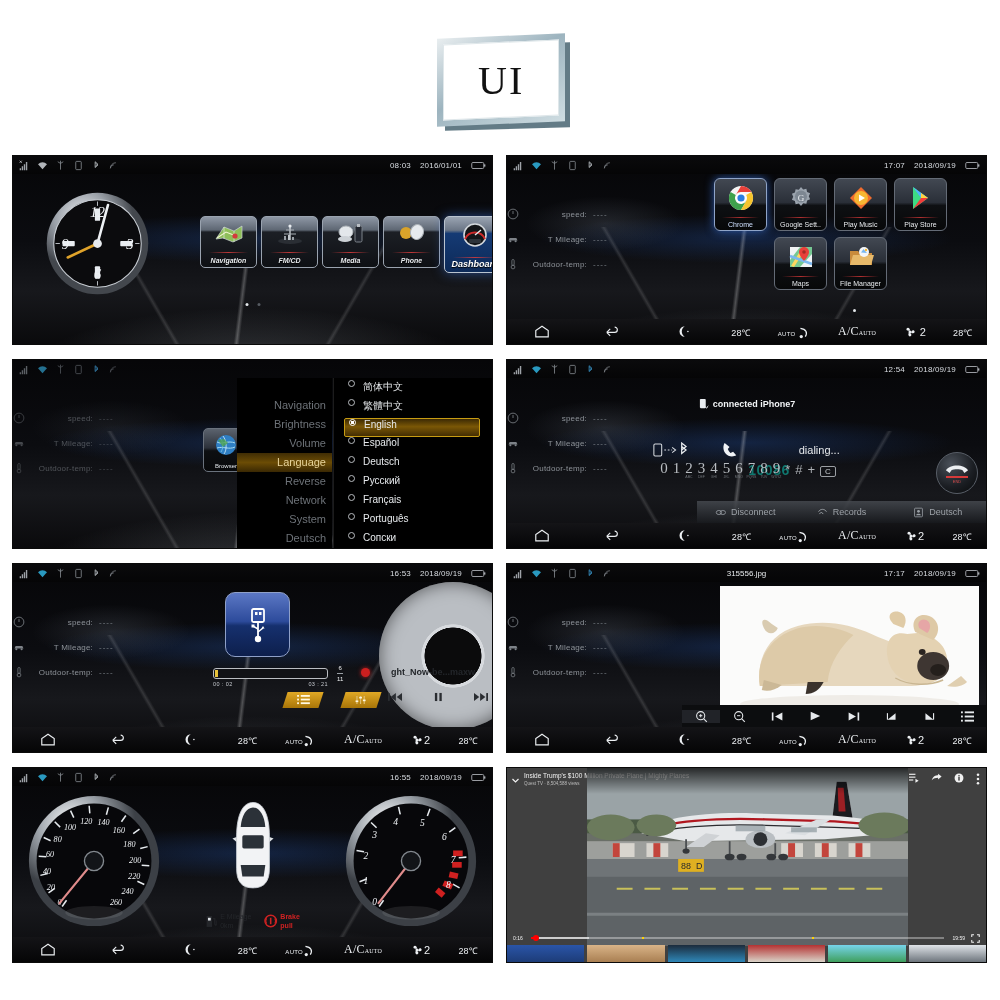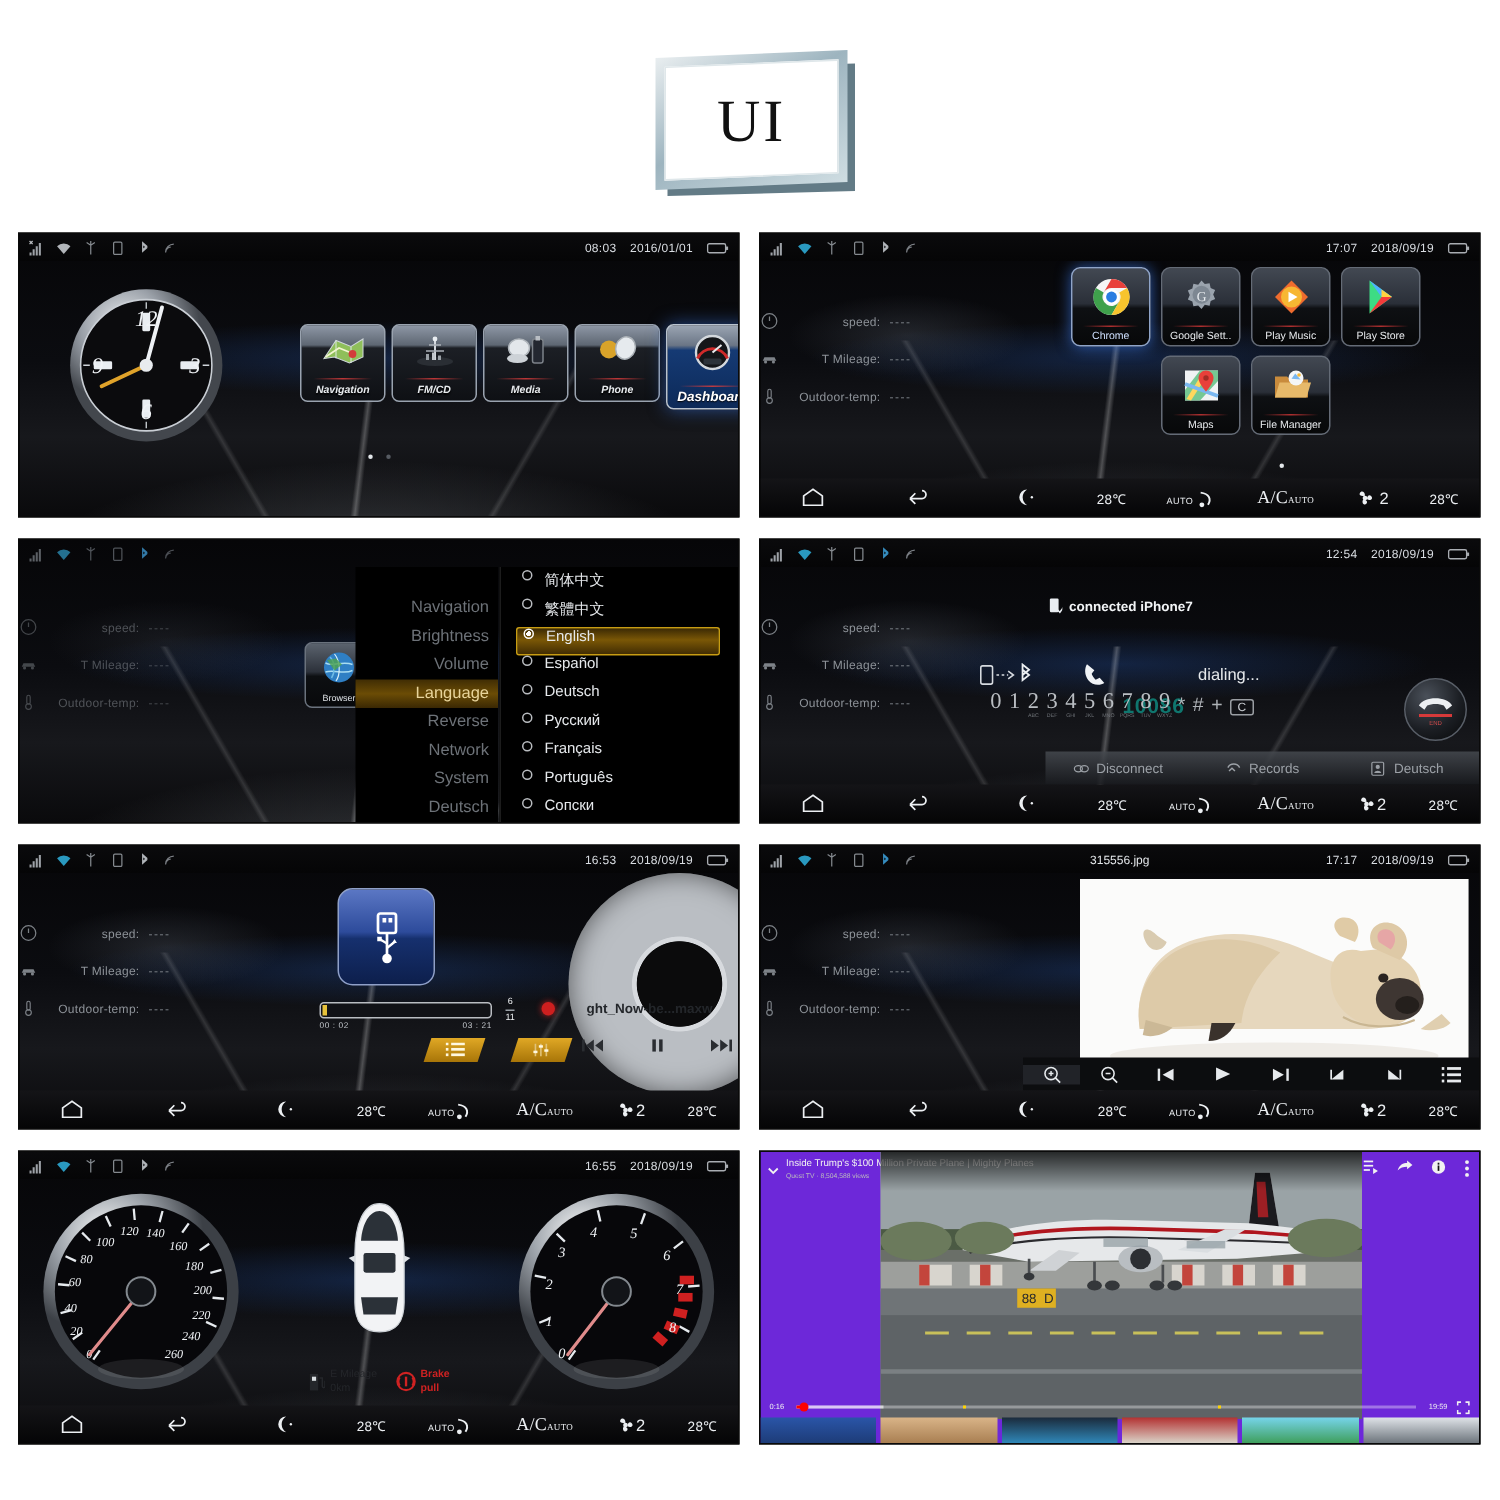--- a/index.html
+++ b/index.html
@@ -289,21 +289,21 @@
   .gauge { position: absolute; top: 26px; width: 134px; height: 134px; z-index: 4; }
   .gauge.left { left: 14px; }
   .gauge.right { right: 14px; }
   .carfig { position: absolute; left: 50%; transform: translateX(-50%); top: 32px; width: 46px; height: 92px; z-index: 4; }
   .dash-info { position: absolute; left: 50%; transform: translateX(-50%); bottom: 32px; z-index: 5;
                display: flex; align-items: center; gap: 12px; }
   .dash-mile { display: flex; align-items: center; gap: 4px; color: #24262a; font-size: 7px; line-height: 9px; }
   .dash-brake { display: flex; align-items: center; gap: 3px; color: #cf2222; font-size: 7px; line-height: 9px; font-weight: bold; }
 
   
-  .yt-root { position: absolute; inset: 0; background: #6d28d9; }
+  .yt-root { position: absolute; inset: 0; background: #404040; }
   .yt-video { position: absolute; left: 80px; right: 78px; top: 0; bottom: 16px;
               background: linear-gradient(180deg,#9aa3a7 0%,#8d9499 38%,#6e7477 55%,#575b5e 100%); overflow: hidden; }
   .yt-topbar { position: absolute; left: 0; right: 0; top: 0; height: 26px; z-index: 7;
                background: linear-gradient(180deg, rgba(0,0,0,.75), rgba(0,0,0,0)); }
   .yt-title { position: absolute; left: 17px; top: 4px; color: #f1f1f1; font-size: 6.5px; white-space: nowrap; }
   .yt-sub { position: absolute; left: 17px; top: 13px; color: #bdbdbd; font-size: 4.5px; white-space: nowrap; }
   .yt-actions { position: absolute; right: 6px; top: 5px; display: flex; gap: 12px; z-index: 8; color: #f1f1f1; }
   .yt-seek { position: absolute; left: 0; right: 0; bottom: 18px; height: 12px; z-index: 8;
              display: flex; align-items: center; padding: 0 6px; color: #f1f1f1; font-size: 5px; }
   .yt-track { flex: 1; height: 2px; background: rgba(255,255,255,.35); margin: 0 8px; position: relative; }

